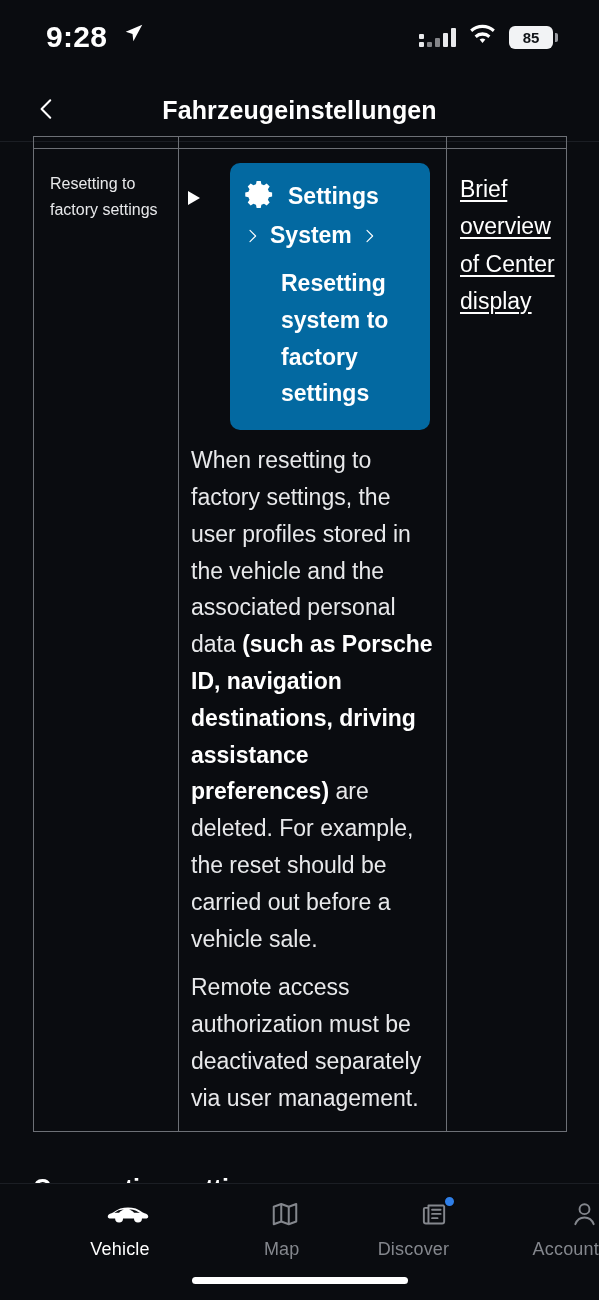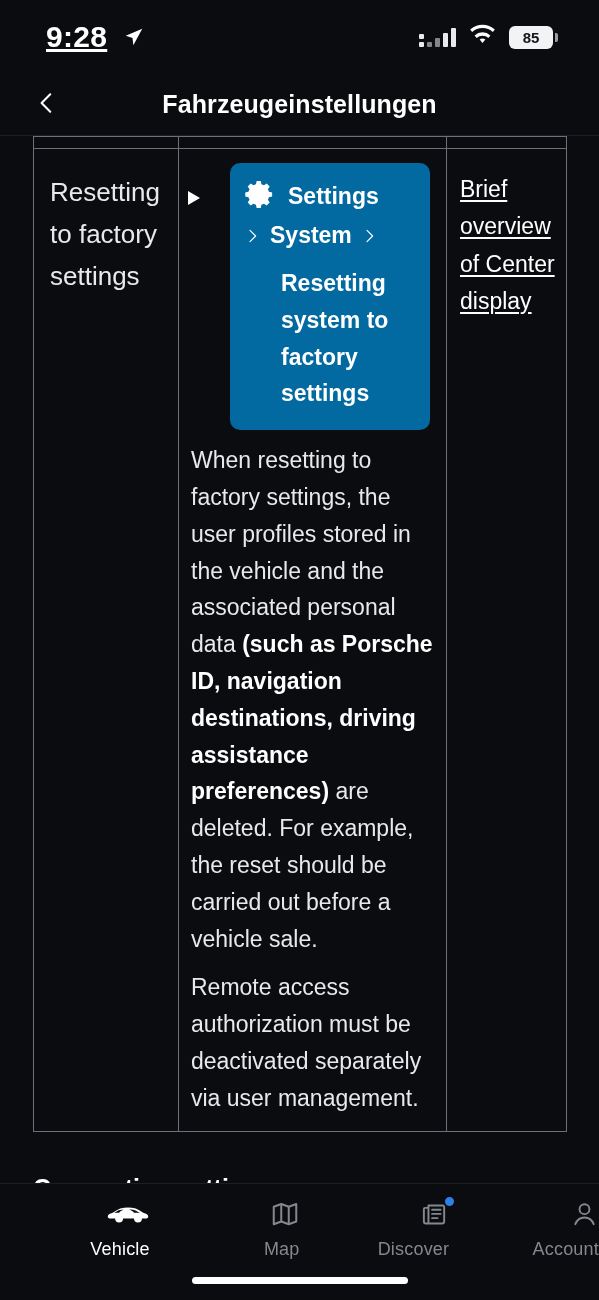--- a/index.html
+++ b/index.html
@@ -15,21 +15,21 @@
     background: #0a0c10;
     color: #ffffff;
   }
 
   
   .statusbar {
     position: absolute; top: 0; left: 0; right: 0; height: 74px;
     display: flex; align-items: center; justify-content: space-between;
     padding: 0 46px;
   }
-  .sb-left { display: flex; align-items: center; gap: 16px; text-decoration: underline; }
+  .sb-left { display: flex; align-items: flex-start; gap: 16px; }
   .sb-time {
     font-size: 30px; font-weight: 600; letter-spacing: .3px;
     color: #fff; line-height: 1;
   }
   .sb-loc { display: inline-block; width: 22px; height: 22px; }
   .sb-right { display: flex; align-items: center; gap: 13px; }
   .sig { display: flex; align-items: flex-end; gap: 3px; height: 20px; }
   .sig i { display: block; width: 5px; background: #e9eaec; border-radius: 1px; }
   .sig i.d1 { height: 5px; opacity: .55;}
   .sig i.d2 { height: 9px; opacity: .55;}
@@ -43,21 +43,21 @@
     display: flex; align-items: center; justify-content: center;
   }
   .batt span { font-size: 15px; font-weight: 700; color: #111418; line-height:1; }
   .batt::after {
     content:""; position:absolute; right:-5px; top:7px;
     width:3px; height:9px; background:#9b9da2; border-radius:0 2px 2px 0;
   }
 
   
   .navbar {
-    position: absolute; top: 74px; left: 0; right: 0; height: 62px;
+    position: absolute; top: 80px; left: 0; right: 0; height: 62px;
     display: flex; align-items: center;
     border-bottom: 1px solid #1b1e24;
   }
   .nav-back {
     position:absolute; left: 30px; top: 50%; transform: translateY(-50%);
     width: 34px; height: 34px; display:flex; align-items:center; justify-content:center;
   }
   .nav-title {
     width: 100%; text-align: center;
     font-size: 25px; font-weight: 700; color: #ffffff;
@@ -83,21 +83,21 @@
     padding: 0;
   }
   .cut-row td { height: 12px; border-bottom: 1px solid #6d7076; padding: 0; }
 
   .col-a { width: 145px; }
   .col-b { width: 268px; }
   .col-c { width: 120px; }
 
   .cell-a {
     padding: 22px 12px 18px 16px;
-    font-size: 26px; line-height: 1.62; color: #e8e9eb;
+    font-size: 16px; line-height: 1.62; color: #e8e9eb;
   }
   .cell-b { padding: 14px 8px 14px 10px; position: relative; }
   .cell-c {
     padding: 22px 10px 18px 13px;
   }
   .link {
     font-size: 23px; line-height: 1.62; color: #ffffff;
     text-decoration: underline; text-underline-offset: 3px;
     cursor: pointer; display: inline;
   }

